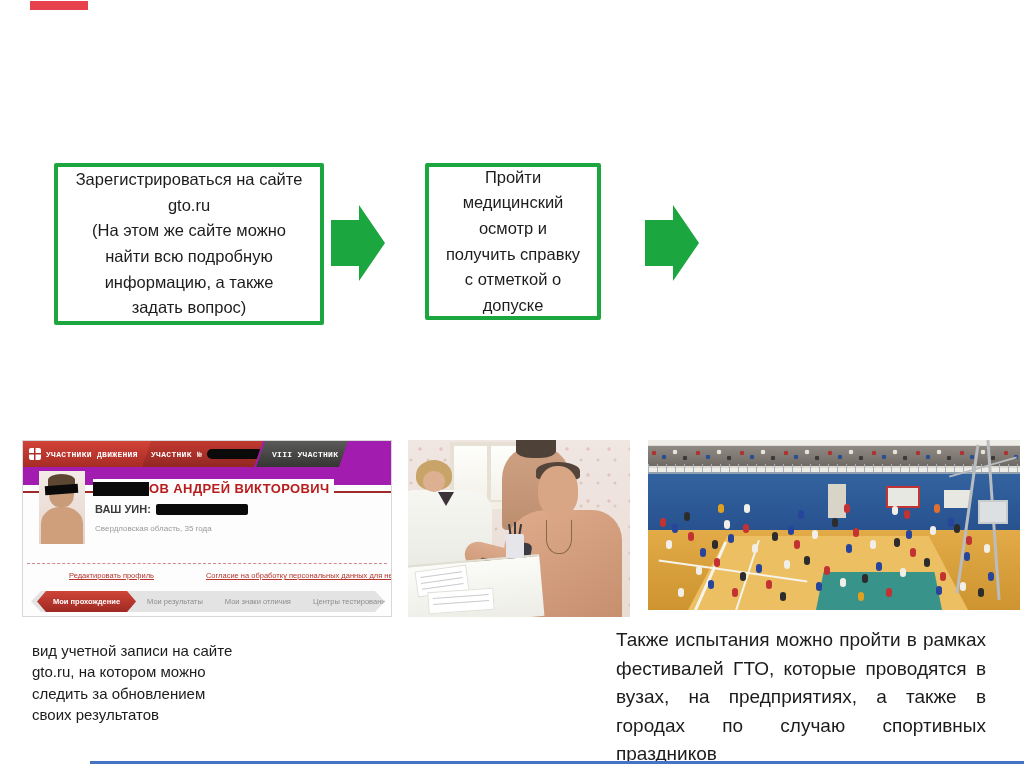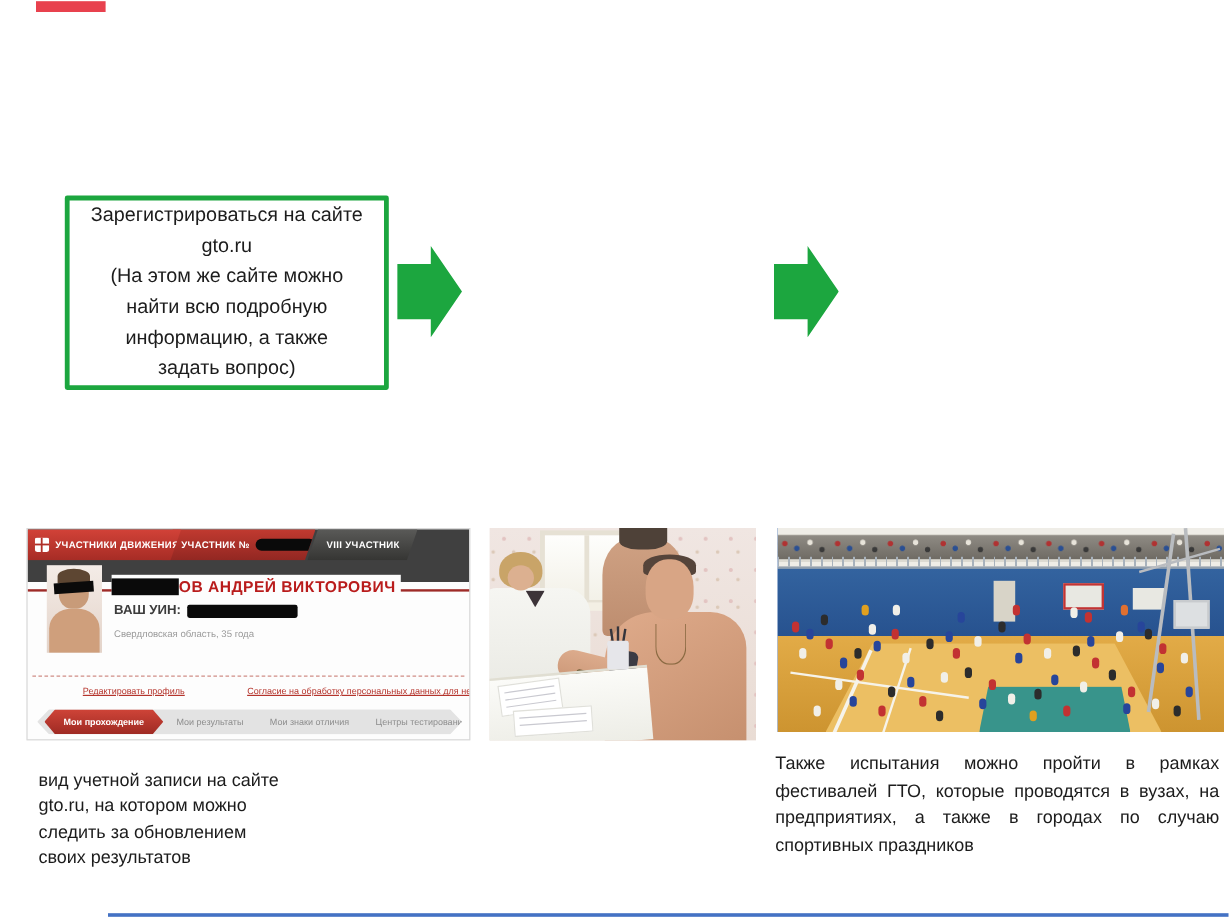--- a/index.html
+++ b/index.html
@@ -36,21 +36,21 @@
   .step-3 { left: 737px; width: 276px; height: 162px; }
   .step-arrow { position: absolute; top: 204px; width: 54px; height: 78px; }
   .arrow-1 { left: 331px; }
   .arrow-2 { left: 645px; }
   
   .acct {
     position: absolute; left: 22px; top: 440px; width: 370px; height: 177px;
     background: #fdfdfd; border: 1px solid #d8d8d8; overflow: hidden;
     font-family: "Liberation Sans", sans-serif;
   }
-  .acct-header { position: relative; height: 44px; background: #404040; }
+  .acct-header { position: relative; height: 44px; background: #a21caf; font-family: Liberation Mono, monospace; }
   .acct-seg { position: absolute; top: 0; height: 26px; display: flex; align-items: center; }
   .acct-seg-1 {
     left: 0; width: 128px; background: linear-gradient(#d24238, #a62c25);
     clip-path: polygon(0 0, 100% 0, calc(100% - 9px) 100%, 0 100%);
     padding-left: 6px; gap: 5px; z-index: 3;
   }
   .acct-seg-2 {
     left: 112px; width: 128px; background: linear-gradient(#c13a30, #922722);
     clip-path: polygon(9px 0, 100% 0, calc(100% - 9px) 100%, 0 100%);
     padding-left: 16px; gap: 5px; z-index: 2;
@@ -215,22 +215,22 @@
       156px 116px #2c2c2c, 184px 78px #2c2c2c, 214px 134px #2c2c2c, 246px 98px #2c2c2c,
       276px 118px #2c2c2c, 306px 84px #2c2c2c, 330px 148px #2c2c2c, 132px 152px #2c2c2c,
       210px 152px #e0a020, 70px 64px #e0a020, 286px 64px #e07030;
   }
   
   .caption-account {
     position: absolute; left: 32px; top: 640px; width: 260px;
     font-size: 15px; line-height: 1.42; color: #1c1c1c; white-space: pre-line;
   }
   .caption-festivals {
-    position: absolute; left: 646px; top: 626px; width: 370px;
-    font-size: 15px; line-height: 1.5; color: #1c1c1c; text-align: justify;
+    position: absolute; left: 616px; top: 626px; width: 370px;
+    font-size: 19px; line-height: 1.5; color: #1c1c1c; text-align: justify;
   }
 </style>
 </head>
 <body>
 
 <div class="slide">
 
   <div class="accent-bar-top"></div>
 
 
@@ -240,20 +240,28 @@
 (На этом же сайте можно
 найти всю подробную
 информацию, а также
 задать вопрос)</div>
   </div>
 
   <svg class="step-arrow arrow-1" viewBox="0 0 54 78">
     <polygon points="0,16 28,16 28,1 54,39 28,77 28,62 0,62" fill="#1ca63f"></polygon>
   </svg>
 
+  <div class="step-box step-2">
+    <div class="step-text">Пройти
+медицинский
+осмотр и
+получить справку
+с отметкой о
+допуске</div>
+  </div>
 
   <svg class="step-arrow arrow-2" viewBox="0 0 54 78">
     <polygon points="0,16 28,16 28,1 54,39 28,77 28,62 0,62" fill="#1ca63f"></polygon>
   </svg>
 
 
   <div class="acct">
     <div class="acct-header">
       <div class="acct-seg acct-seg-1">
         <span class="grid-icon"></span>

